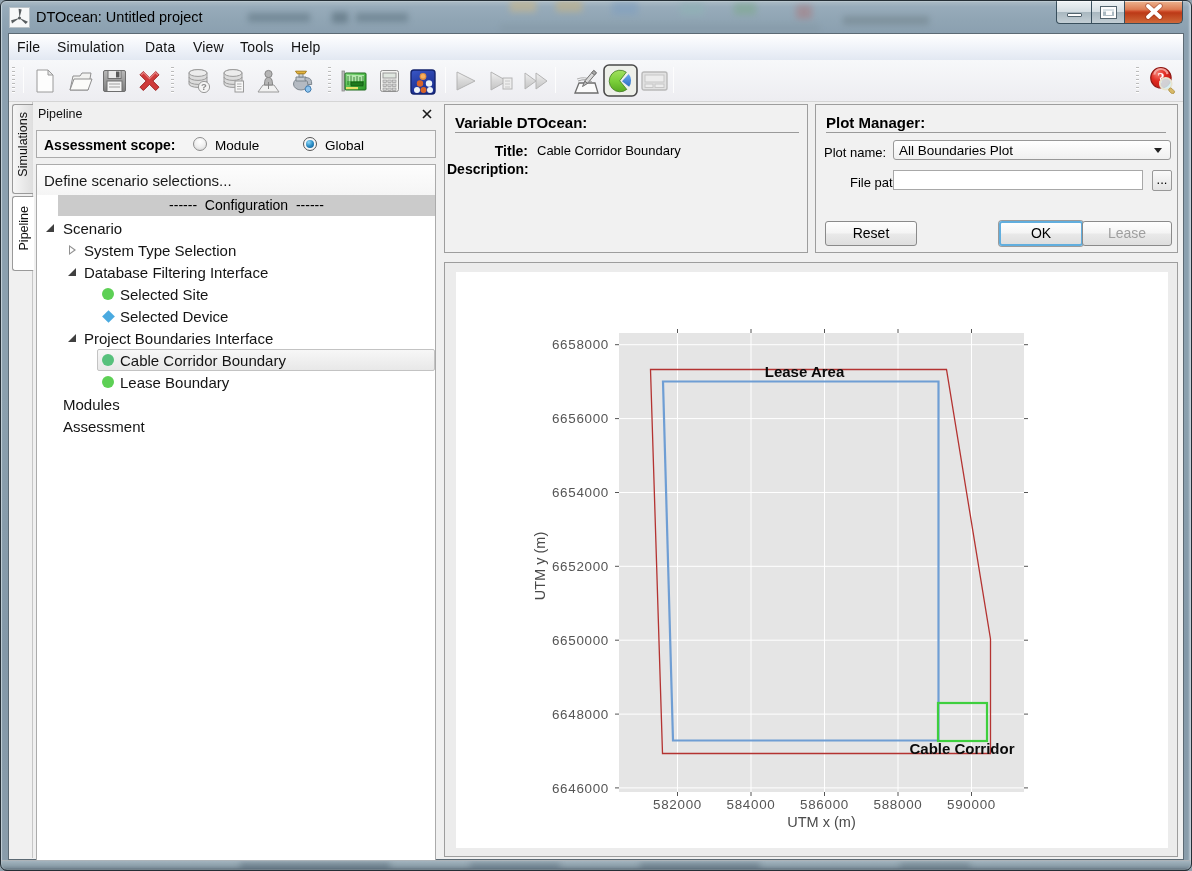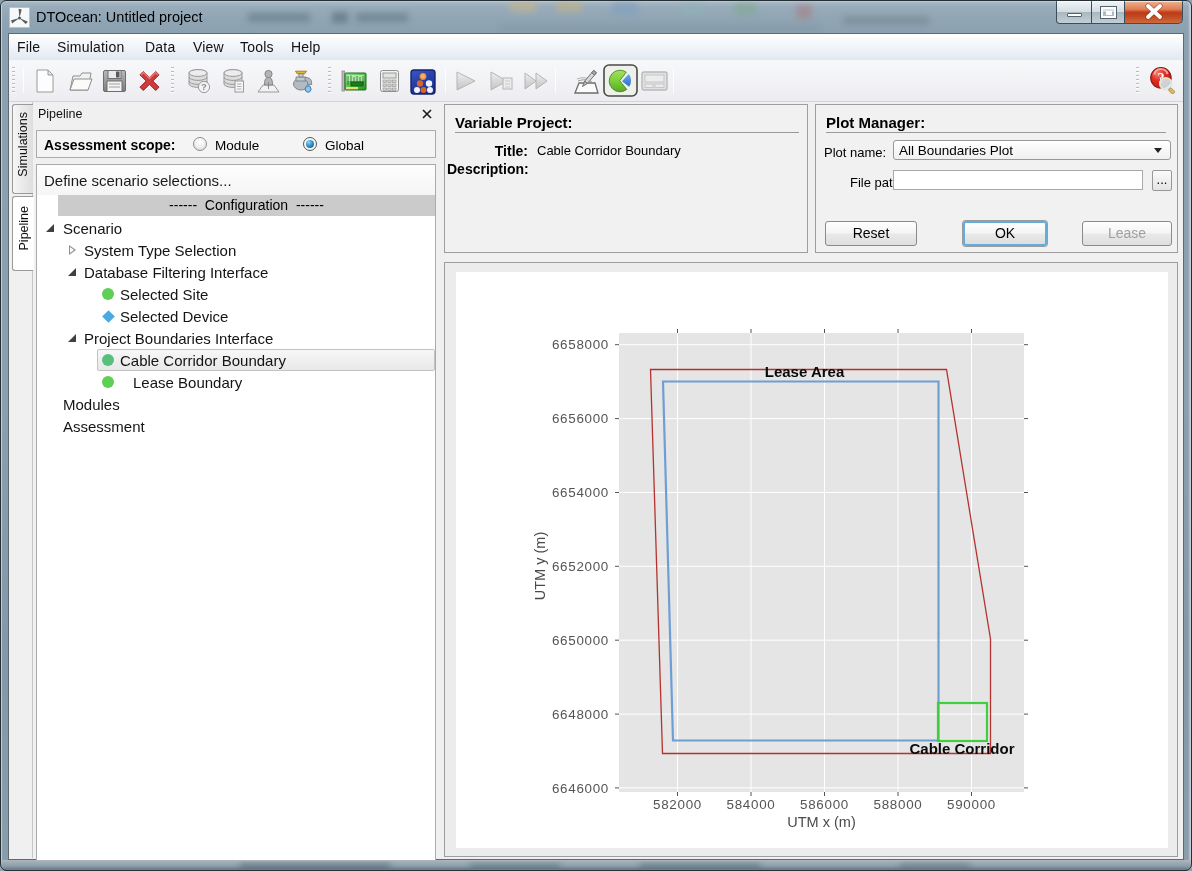--- a/index.html
+++ b/index.html
@@ -385,51 +385,51 @@
           <div class="trow" style="top:162px;">
             <span class="arrO" style="left:31px;top:7px;"></span>
             <span class="abs" style="left:47px;top:3px;">Project Boundaries Interface</span>
           </div>
           <div class="trow" style="top:184px;">
             <span class="dot" style="left:65px;top:5px;background:#57c17c;"></span>
             <span class="abs" style="left:83px;top:3px;">Cable Corridor Boundary</span>
           </div>
           <div class="trow" style="top:206px;">
             <span class="dot" style="left:65px;top:5px;background:#5dd055;"></span>
-            <span class="abs" style="left:96px;top:3px;">Lease Boundary</span>
+            <span class="abs" style="left:83px;top:3px;">Lease Boundary</span>
           </div>
           <div class="trow" style="top:228px;">
             <span class="abs" style="left:26px;top:3px;">Modules</span>
           </div>
           <div class="trow" style="top:250px;">
             <span class="abs" style="left:26px;top:3px;">Assessment</span>
           </div>
         </div>
       </div>
 
       <div class="panel" id="vardet">
-        <div class="phead">Variable Project:</div>
+        <div class="phead">Variable DTOcean:</div>
         <div class="hr" style="width:344px;"></div>
         <div class="fbold" style="left:2px; top:38px; width:81px;">Title:</div>
         <div class="flbl" style="left:92px; top:38px;">Cable Corridor Boundary</div>
         <div class="fbold" style="left:2px; top:56px; width:81px;">Description:</div>
       </div>
       <div class="panel" id="plotmgr">
         <div class="phead">Plot Manager:</div>
         <div class="hr" style="width:340px;"></div>
         <div class="flbl" style="left:8px; top:40px;">Plot name:</div>
         <div id="combo">
           <span class="ct">All Boundaries Plot</span>
           <span class="ar"></span>
         </div>
         <div class="flbl" style="left:8px; top:70px;margin-left:26px;">File path:</div>
         <div id="fpath"></div>
         <div id="dots">...</div>
         <div class="btn" id="btn-reset" style="left:9px; width:92px;">Reset</div>
-        <div class="btn" id="btn-ok" style="left:147px; width:84px;">OK</div>
+        <div class="btn" id="btn-ok" style="left:183px; width:84px;">OK</div>
         <div class="btn" id="btn-save" style="left:266px; width:90px;">Lease</div>
       </div>
       <div class="panel" id="plotpanel">
         <div id="fig">
         <svg width="712" height="575" viewBox="0 0 712 575" font-family="Liberation Sans, sans-serif">
           <rect x="163" y="61" width="405" height="459" fill="#e5e5e5"></rect>
           <g stroke="#ffffff" stroke-width="1">
             <line x1="221.5" y1="61" x2="221.5" y2="520"></line>
               <line x1="295" y1="61" x2="295" y2="520"></line>
               <line x1="368.5" y1="61" x2="368.5" y2="520"></line>

